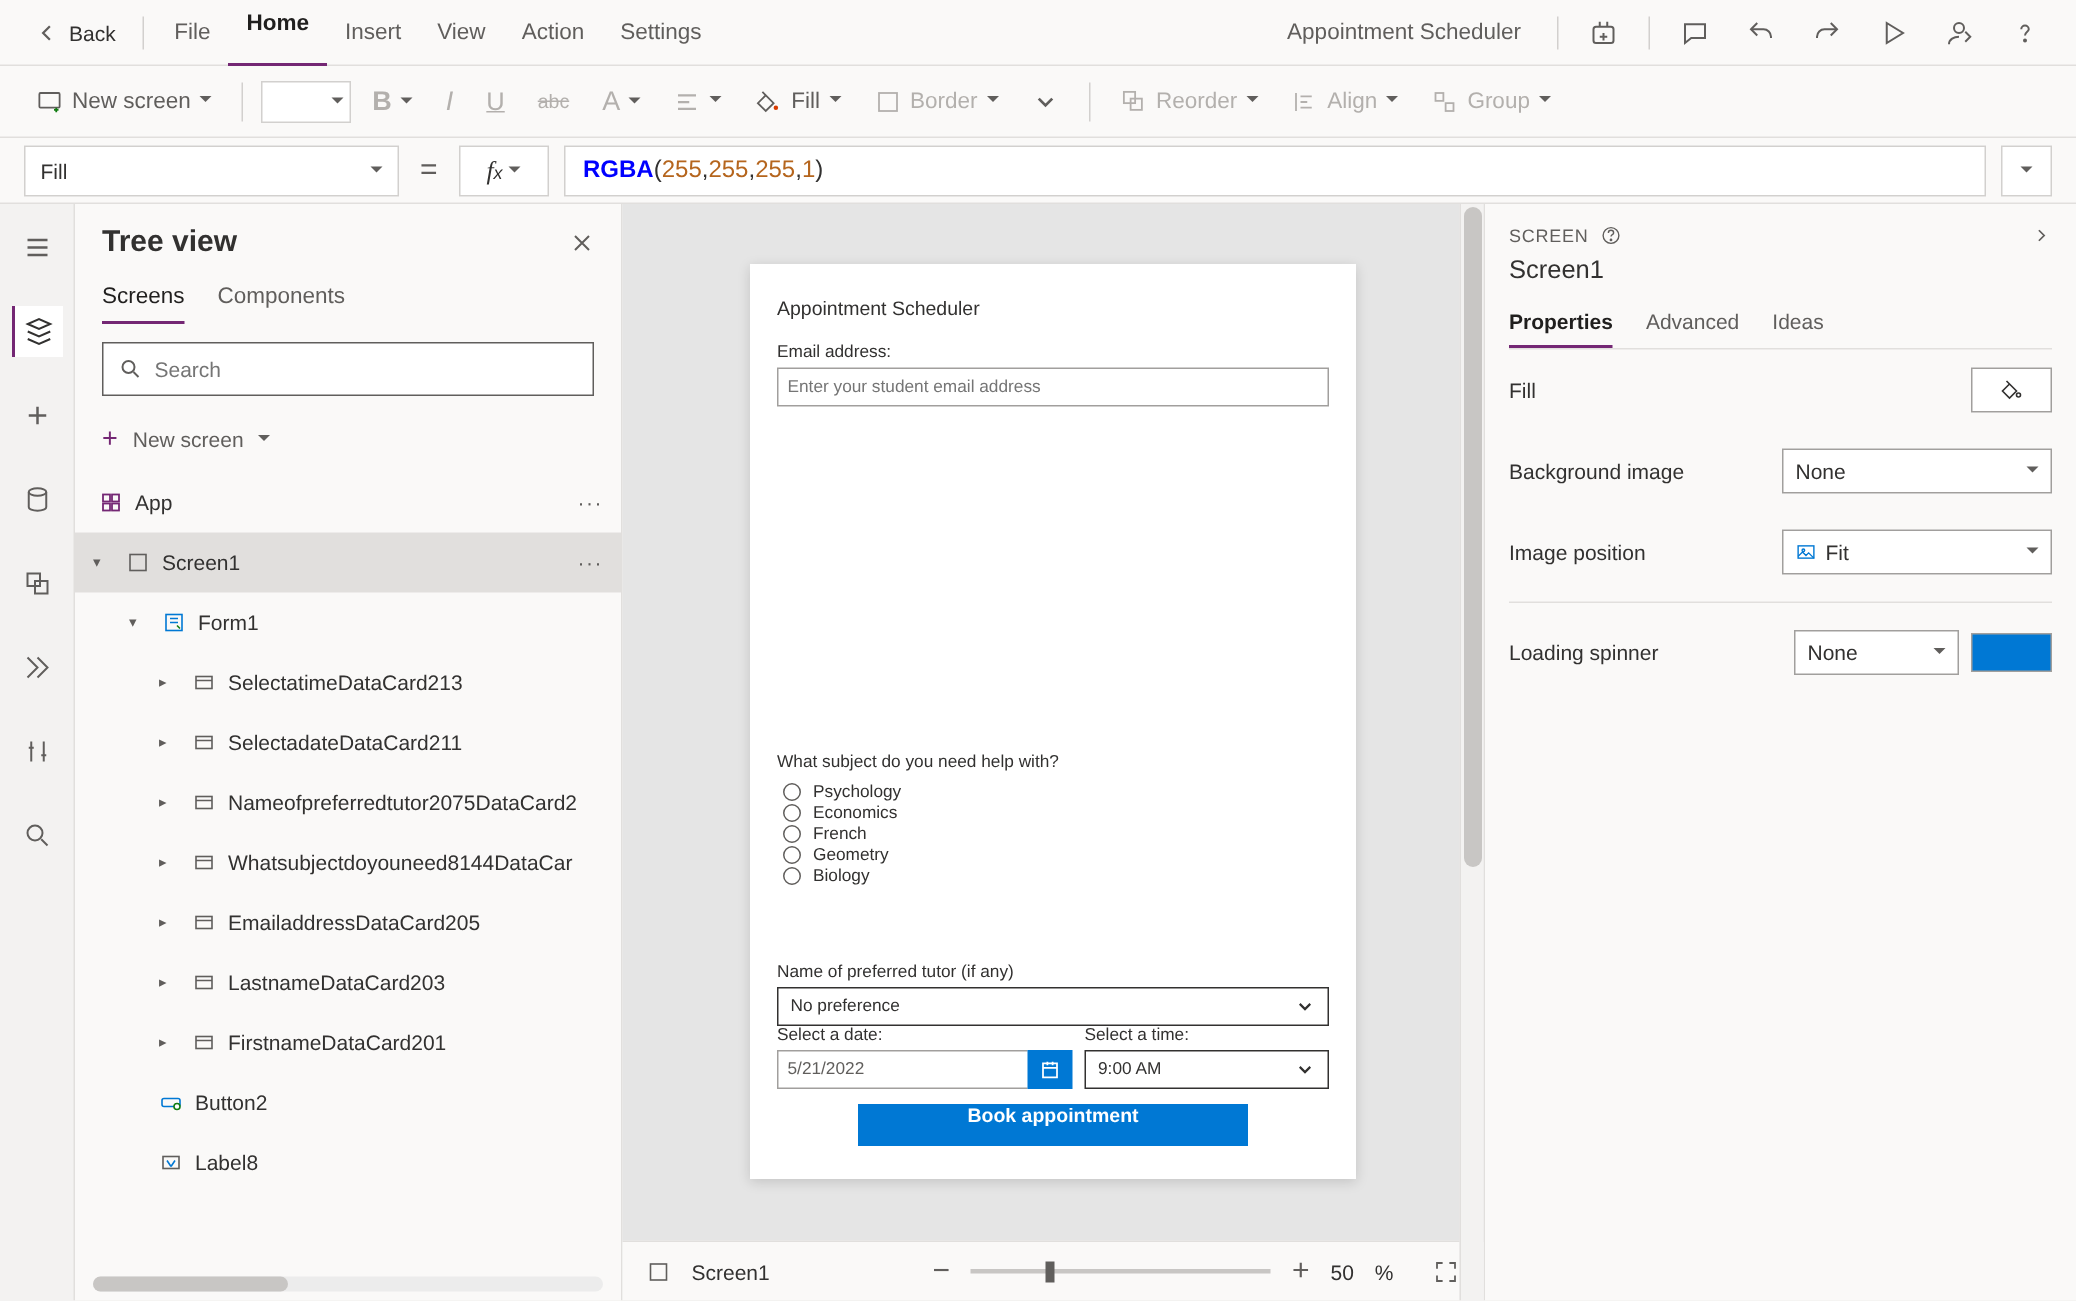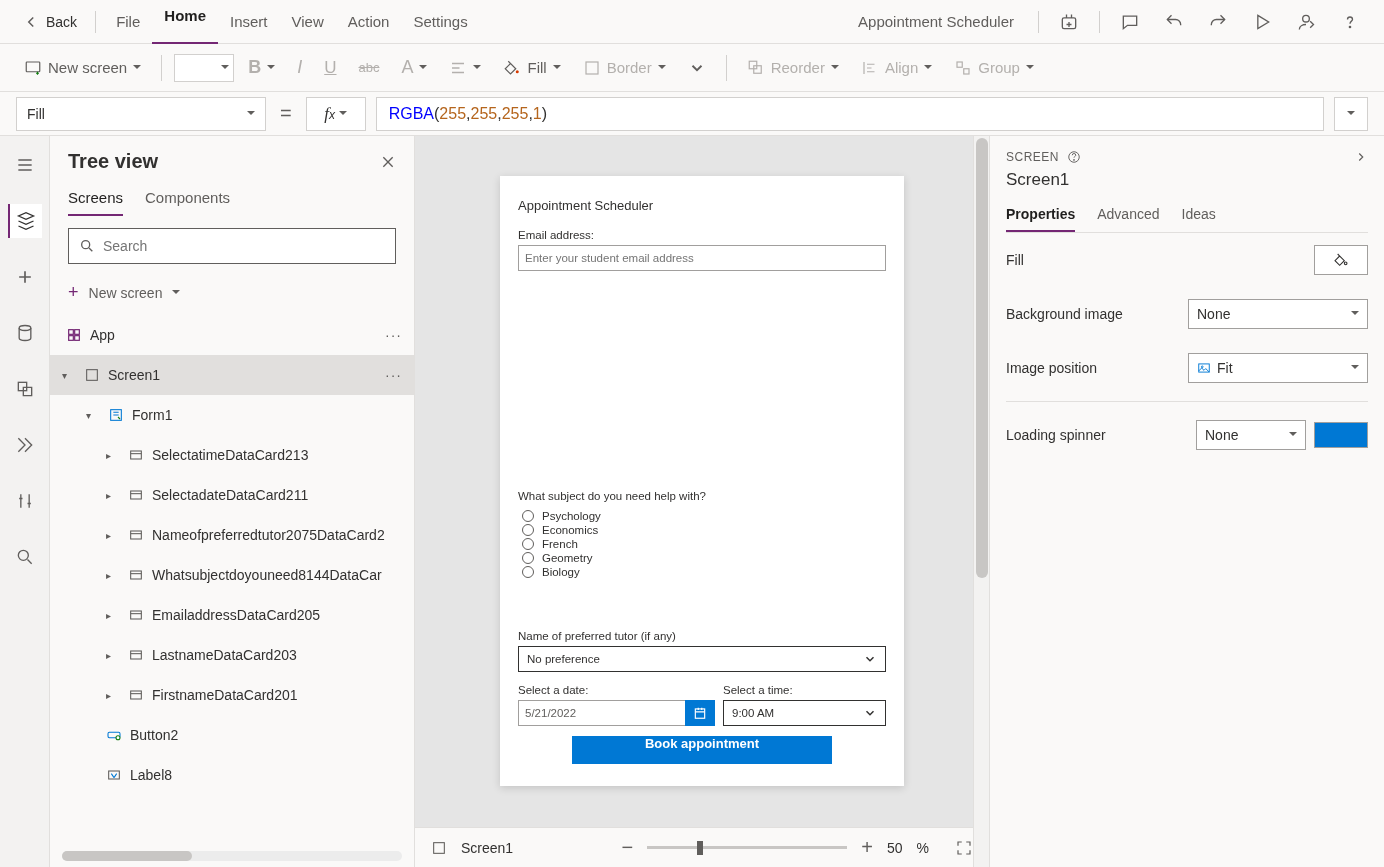--- a/index.html
+++ b/index.html
@@ -21,21 +21,21 @@
 .ribbon .btn.disabled { color:#b3b0ad; }
 .ribbon .vsep { width:1px; height:26px; background:#d2d0ce; margin:0 6px;}
 .ribbon .fontbox { width:60px; height:28px; border:1px solid #d2d0ce; background:#fff; display:flex;align-items:center;justify-content:flex-end;padding:0 4px;}
 
 
 .formulabar { height:44px; display:flex; align-items:center; padding:8px 16px; gap:10px; background:#faf9f8; border-bottom:1px solid #e1dfdd;}
 .prop-select { width:250px; height:34px; background:#fff; border:1px solid #d2d0ce; display:flex; align-items:center; justify-content:space-between; padding:0 10px;}
 .eq { font-size:20px; color:#605e5c; padding:0 4px;}
 .fx-box { width:60px; height:34px; border:1px solid #d2d0ce; background:#fff; display:flex;align-items:center;justify-content:center; gap:4px; font-style:italic; font-size:17px;}
 .formula-input { flex:1; height:34px; border:1px solid #d2d0ce; background:#fff; padding:0 12px; font-family:Consolas,monospace; font-size:16px; display:flex;align-items:center;}
-.formula-input .fn{color:#0000ff;} .formula-input .num{color:#b5651d;} .formula-input .pn{color:#323130;}
+.formula-input .fn{color:#0000ff;font-weight:bold;} .formula-input .num{color:#b5651d;} .formula-input .pn{color:#323130;}
 .expand-btn { width:34px; height:34px; border:1px solid #d2d0ce; background:#fff; display:flex;align-items:center;justify-content:center;}
 
 
 .body { display:flex; height: calc(867px - 44px - 48px - 44px); }
 .leftrail { width:50px; background:#f3f2f1; border-right:1px solid #e1dfdd; display:flex; flex-direction:column; align-items:center; padding-top:12px; gap:22px;}
 .leftrail .rail-item { width:34px; height:34px; display:flex;align-items:center;justify-content:center; cursor:pointer; color:#605e5c;}
 .leftrail .rail-item.active { background:#fff; border-left:2px solid #742774;}
 
 .treeview { width:365px; background:#faf9f8; border-right:1px solid #e1dfdd; display:flex; flex-direction:column;}
 .tv-header { display:flex; align-items:center; justify-content:space-between; padding:14px 18px 6px;}
@@ -492,21 +492,21 @@
             </div>
           </div>
         <div style="height:50px;"></div>
         <span class="flabel" style="margin-bottom:4px;">Name of preferred tutor (if any)</span>
         <div class="fselect">
           <span>No preference</span>
           <svg width="14" height="14" viewBox="0 0 24 24" stroke="#323130" stroke-width="2.5" fill="none">
               <path d="M6 9l6 6 6-6"></path>
             </svg>
         </div>
-        <div class="form-row" style="margin-top:12px;">
+        <div class="form-row" style="margin-top:0;">
           <div class="form-col">
             <span class="flabel">Select a date:</span>
             <div class="date-wrap">
               <input class="finput" value="5/21/2022" style="">
               <div class="date-btn">
                   <svg width="14" height="14" viewBox="0 0 24 24" fill="none" stroke="#fff" stroke-width="2">
                     <rect x="4" y="5" width="16" height="16"></rect>
                     <path d="M4 10h16M9 3v4M15 3v4"></path>
                   </svg>
                 </div>

